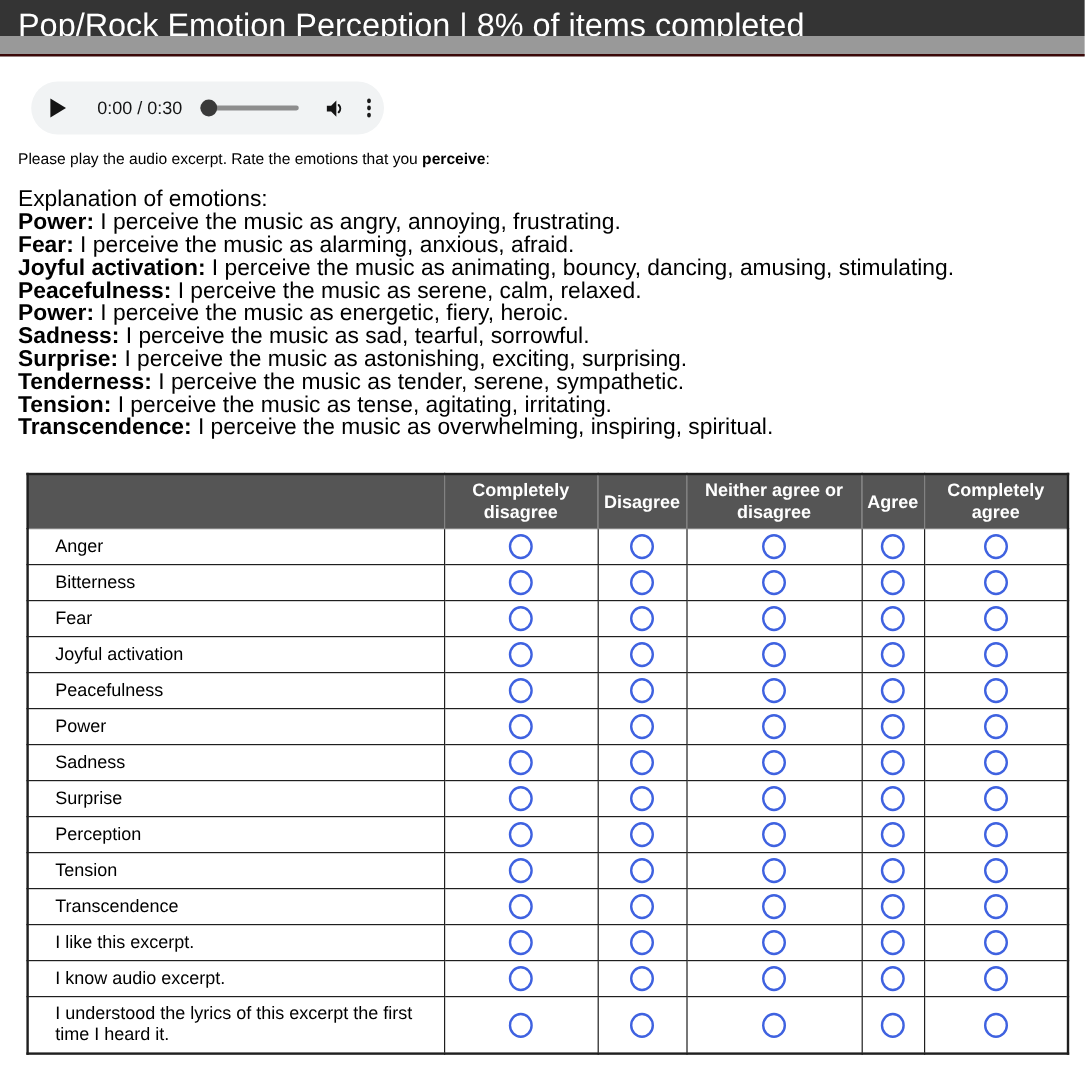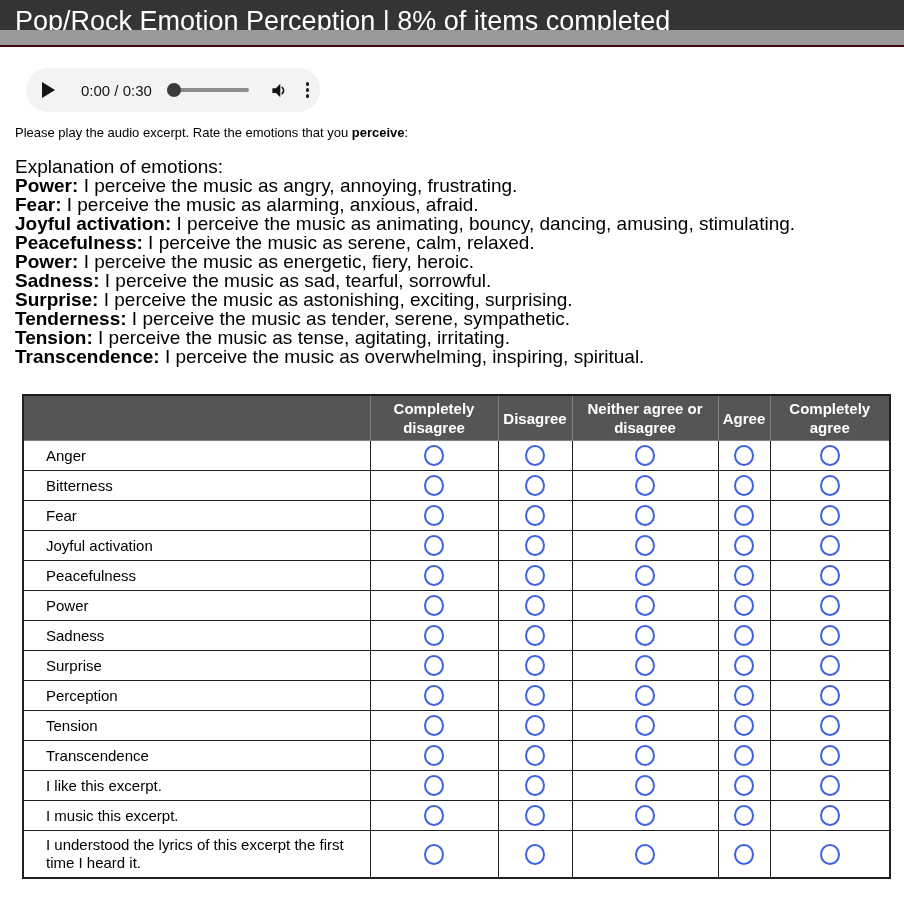--- a/index.html
+++ b/index.html
@@ -214,21 +214,21 @@
   <tr>
     <td class="label">I like this excerpt.</td>
     <td class="opt"><span class="radio"></span></td>
     <td class="opt"><span class="radio"></span></td>
     <td class="opt"><span class="radio"></span></td>
     <td class="opt"><span class="radio"></span></td>
     <td class="opt"><span class="radio"></span></td>
   </tr>
 
   <tr>
-    <td class="label">I music this excerpt.</td>
+    <td class="label">I know audio excerpt.</td>
     <td class="opt"><span class="radio"></span></td>
     <td class="opt"><span class="radio"></span></td>
     <td class="opt"><span class="radio"></span></td>
     <td class="opt"><span class="radio"></span></td>
     <td class="opt"><span class="radio"></span></td>
   </tr>
 
   <tr>
     <td class="label">I understood the lyrics of this excerpt the first time I heard it.</td>
     <td class="opt"><span class="radio"></span></td>

